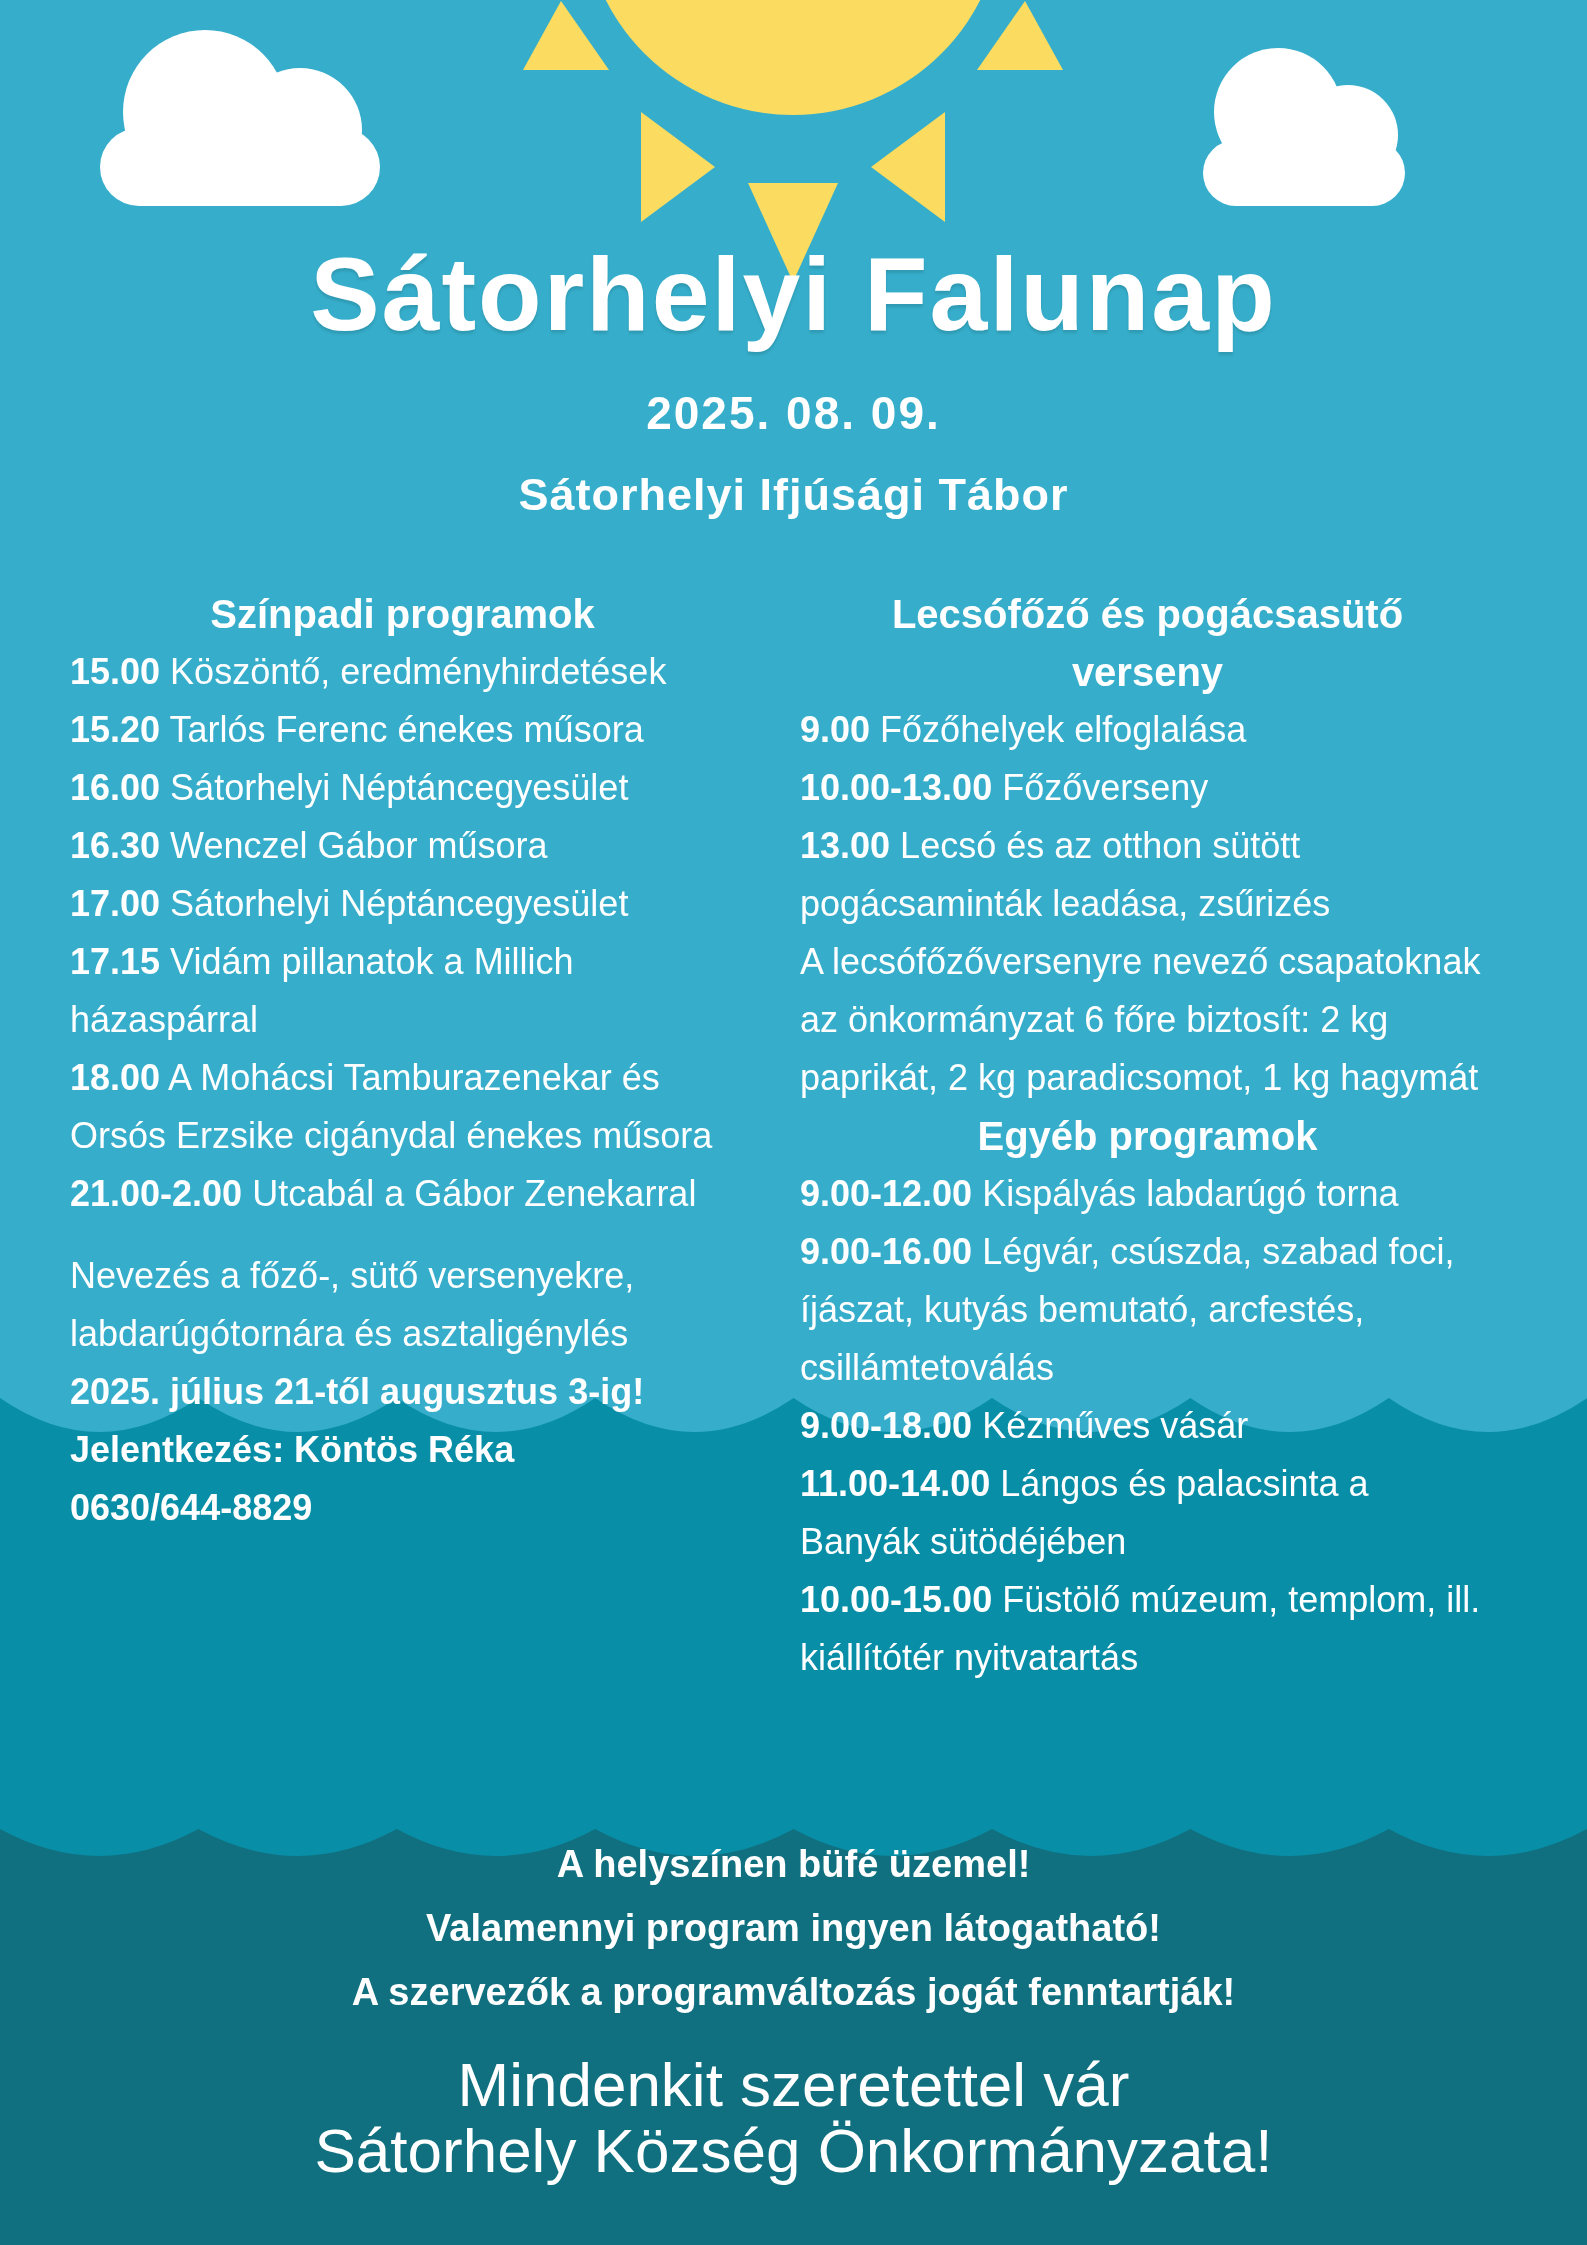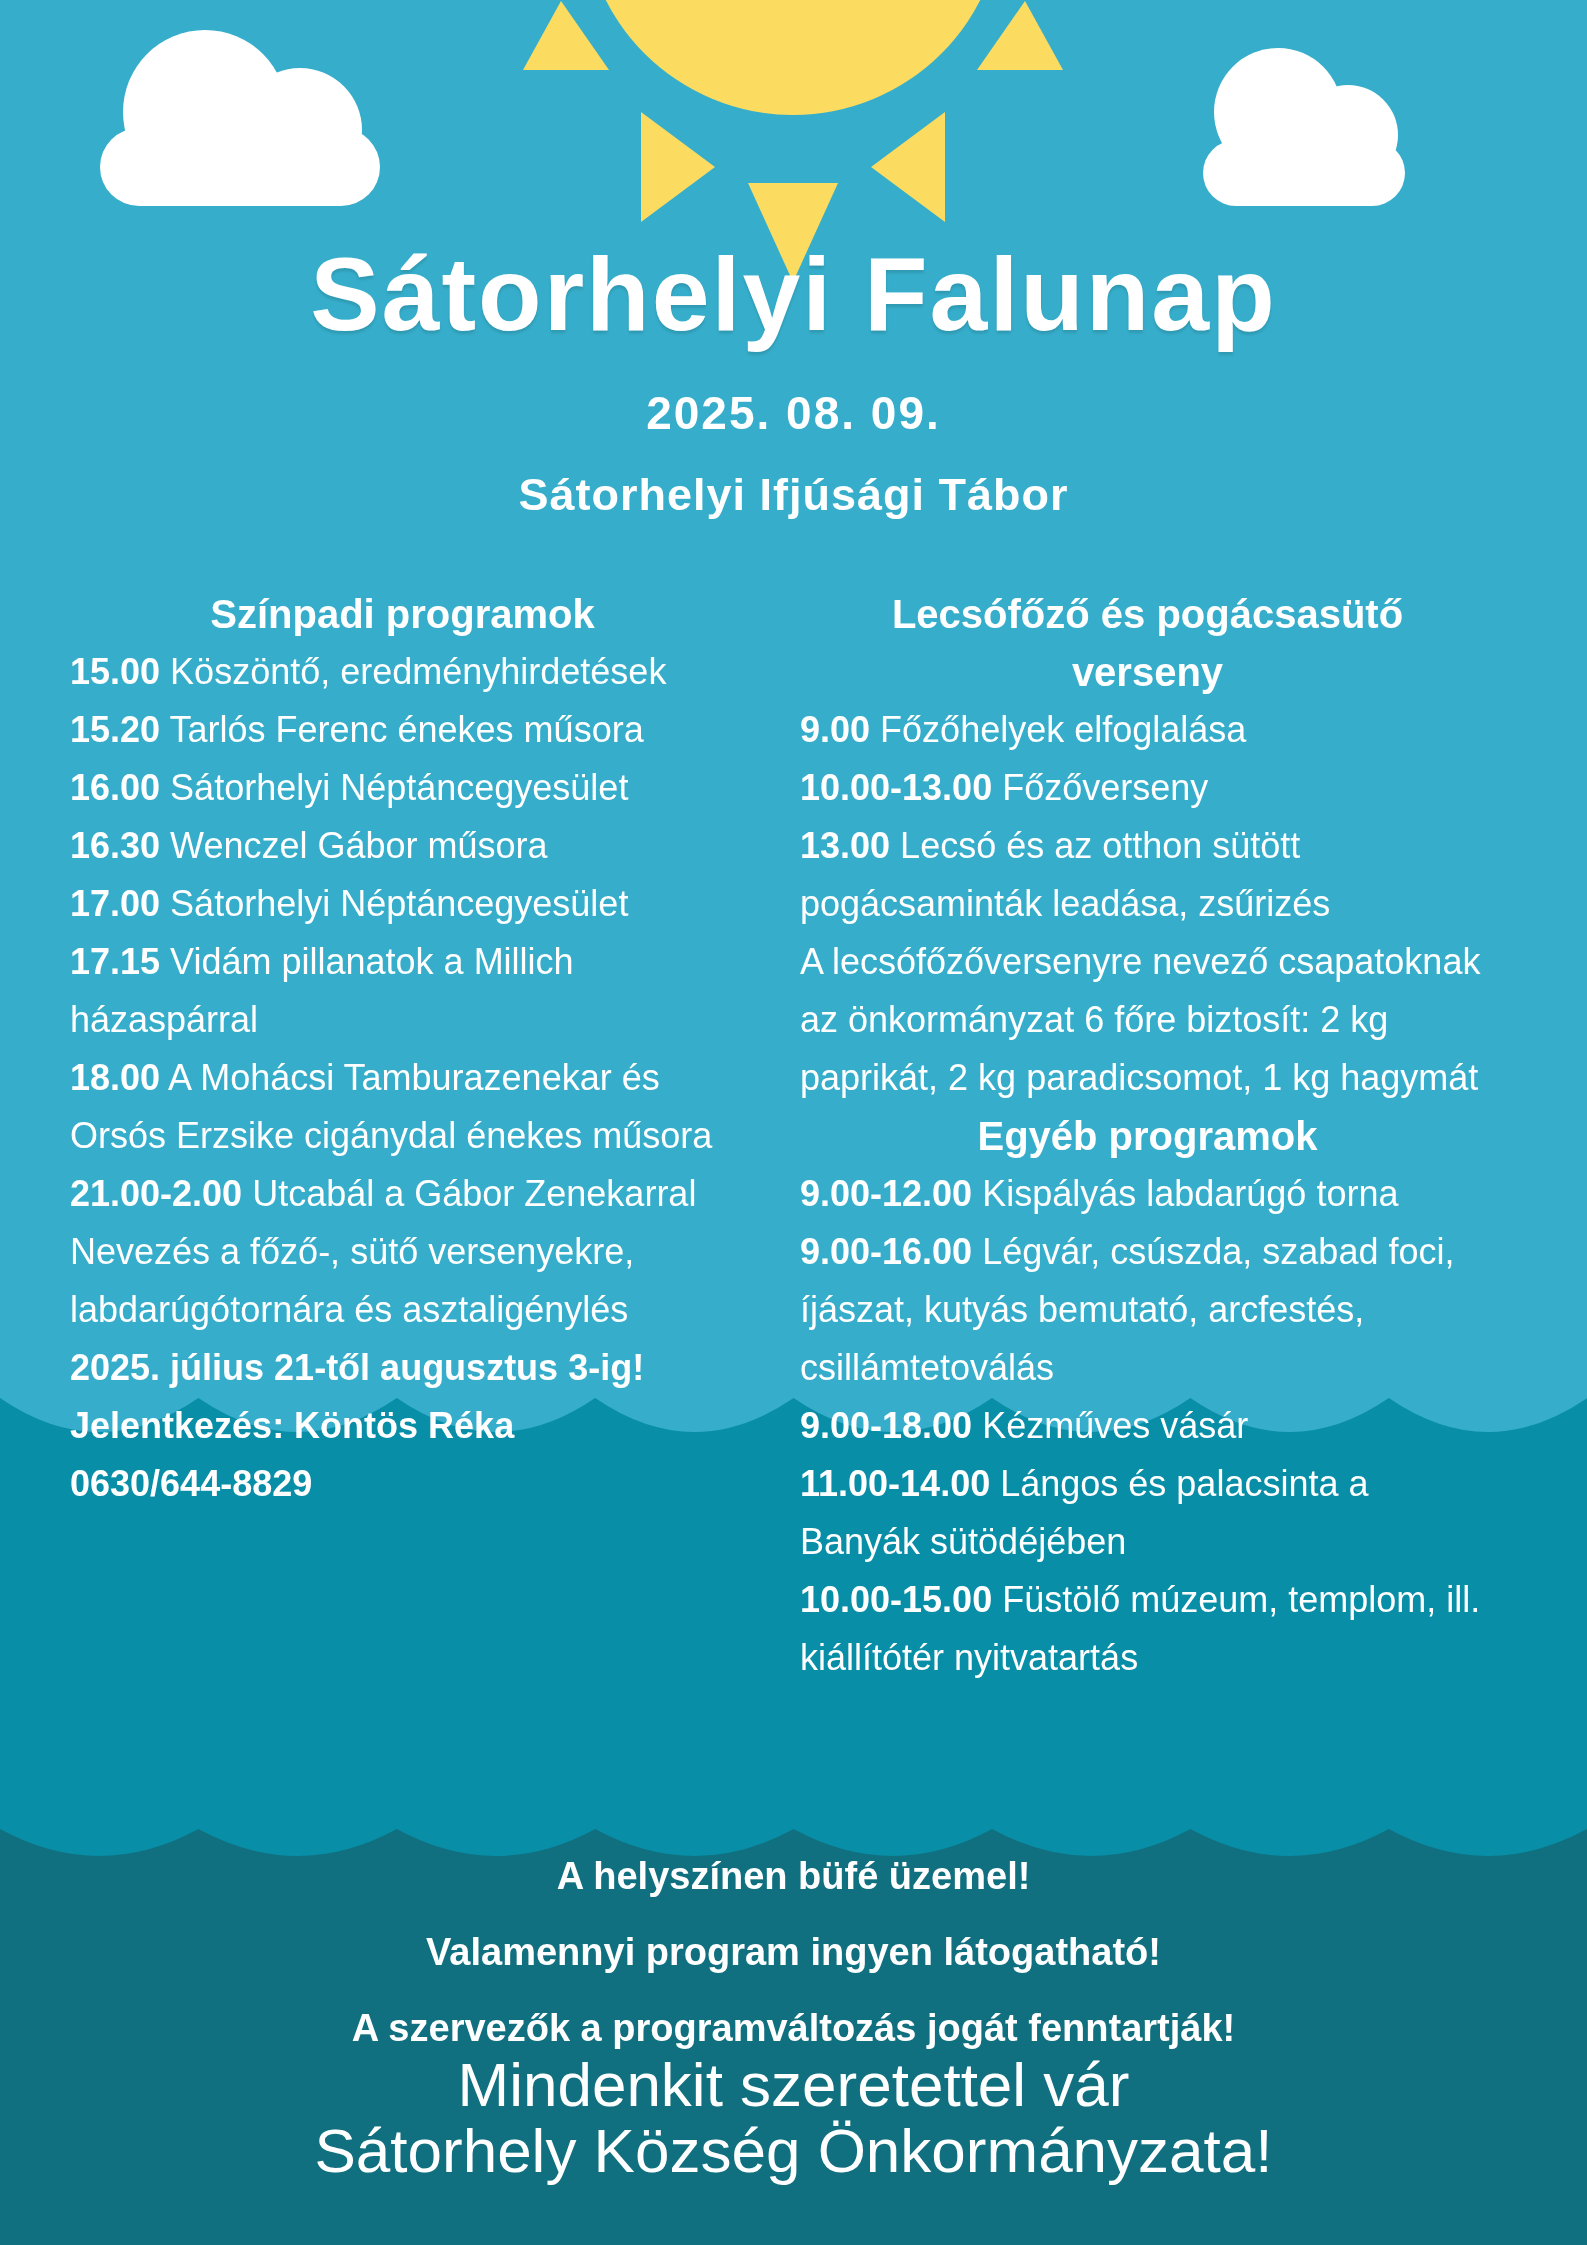--- a/index.html
+++ b/index.html
@@ -20,26 +20,26 @@
     text-shadow:0 3px 3px rgba(0,0,0,0.12);
   }
   .date-line{top:390px;font-size:46px;font-weight:bold;letter-spacing:2px;line-height:1;}
   .venue-line{top:472px;font-size:45px;font-weight:bold;letter-spacing:1px;line-height:1;}
   .col{font-size:36px;line-height:58px;}
   .col p{margin:0;}
   .col-left{left:70px;top:585px;width:665px;}
   .col-right{left:800px;top:585px;width:695px;}
   .col-heading{font-weight:bold;font-size:40px;text-align:center;}
   .item b{font-weight:bold;}
-  .note-block{}
+  .note-block{margin-top:24px;}
   .nowrap{white-space:nowrap;}
   .bold{font-weight:bold;}
   .gap-top{margin-top:52px;}
   .footer-band{top:1830px;font-size:38px;font-weight:bold;line-height:60px;}
-  .footer-band p{margin:16px;}
+  .footer-band p{margin:4px;}
   .closing{top:2052px;font-size:62px;line-height:66px;}
   .closing p{margin:0;}
 </style>
 </head>
 <body>
 
 <div class="page">
 
   <svg class="bg" viewBox="0 0 1587 2245" aria-hidden="true">
     <rect x="0" y="0" width="1587" height="2245" fill="#36AECB"></rect>

